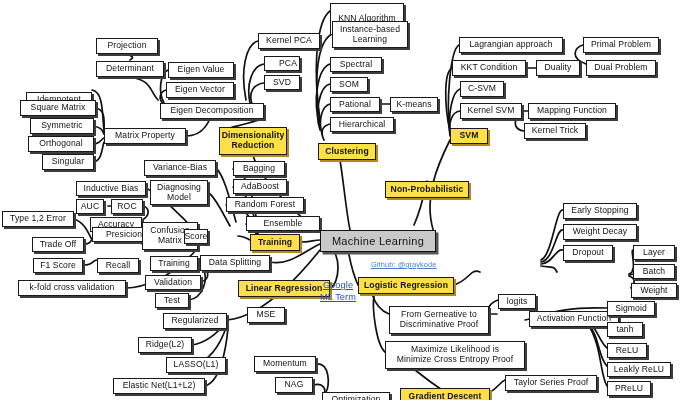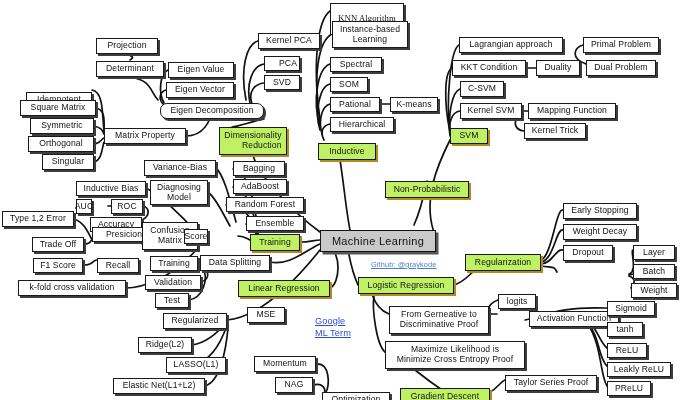--- a/index.html
+++ b/index.html
@@ -36,48 +36,47 @@
     text-align: center;
     display: flex;
     align-items: center;
     justify-content: center;
     padding: 1px 4px;
     box-shadow: 2px 2px 0 #3d3d3d;
     white-space: pre-line;
     z-index: 3;
   }
   .node.yellow {
-    background: #bef264;
+    background: #fde047;
     border-color: #1a1a1a;
     box-shadow: 2px 2px 0 #b08a20;
-    font-weight: normal;
-    text-align: right;
+    font-weight: bold;
   }
   .node.root {
     background: #c9c9c9;
     border-color: #141414;
     box-shadow: 2.5px 2.5px 0 #555;
     font-size: 11px;
     font-weight: normal;
     letter-spacing: 0.3px;
   }
   .node.two-line {
     line-height: 1.12;
   }
   .link {
     position: absolute;
     color: #2a4bdb;
     font-size: 9.2px;
     line-height: 1.25;
+    text-align: center;
     text-decoration: underline;
     background: transparent;
     z-index: 4;
     white-space: pre-line;
     letter-spacing: 0.1px;
-    margin-top: 36px;
   }
   .credit {
     position: absolute;
     color: #4a7fd0;
     font-size: 7.4px;
     letter-spacing: 0.1px;
     text-decoration: underline;
     z-index: 4;
     white-space: nowrap;
   }
@@ -173,66 +172,66 @@
 <div class="node white" style="left: 96px; top: 38px; width: 62px; height: 16px;">Projection</div>
     <div class="node white" style="left: 96px; top: 61px; width: 68px; height: 16px;">Determinant</div>
     <div class="node white" style="left: 26px; top: 92px; width: 66px; height: 16px;">Idempotent</div>
     <div class="node white" style="left: 20px; top: 100px; width: 76px; height: 16px;">Square Matrix</div>
     <div class="node white" style="left: 30px; top: 118px; width: 64px; height: 16px;">Symmetric</div>
     <div class="node white" style="left: 28px; top: 136px; width: 66px; height: 16px;">Orthogonal</div>
     <div class="node white" style="left: 42px; top: 154px; width: 52px; height: 16px;">Singular</div>
     <div class="node white" style="left: 104px; top: 128px; width: 82px; height: 16px;">Matrix Property</div>
     <div class="node white" style="left: 168px; top: 62px; width: 66px; height: 16px;">Eigen Value</div>
     <div class="node white" style="left: 166px; top: 82px; width: 68px; height: 16px;">Eigen Vector</div>
-    <div class="node white" style="left: 160px; top: 103px; width: 104px; height: 16px; border-radius: 7px;">Eigen Decomposition</div>
+    <div class="node white" style="left: 160px; top: 103px; width: 104px; height: 16px;">Eigen Decomposition</div>
     <div class="node white" style="left: 258px; top: 33px; width: 62px; height: 16px;">Kernel PCA</div>
     <div class="node white" style="left: 264px; top: 56px; width: 36px; height: 15px; padding-left: 16px;">PCA</div>
     <div class="node white" style="left: 264px; top: 75px; width: 36px; height: 15px;">SVD</div>
     <div class="node yellow two-line" style="left: 219px; top: 127px; width: 68px; height: 28px;">Dimensionality
 Reduction</div>
-    <div class="node white" style="left: 330px; top: 3px; width: 74px; height: 32px; font-family: Liberation Serif, serif;">KNN Algorithm</div>
+    <div class="node white" style="left: 330px; top: 3px; width: 74px; height: 32px;">KNN Algorithm</div>
     <div class="node white two-line" style="left: 332px; top: 21px; width: 76px; height: 27px;">Instance-based
 Learning</div>
     <div class="node white" style="left: 330px; top: 57px; width: 52px; height: 15px;">Spectral</div>
     <div class="node white" style="left: 330px; top: 77px; width: 38px; height: 15px;">SOM</div>
     <div class="node white" style="left: 330px; top: 97px; width: 50px; height: 15px;">Pational</div>
     <div class="node white" style="left: 390px; top: 97px; width: 48px; height: 15px;">K-means</div>
     <div class="node white" style="left: 330px; top: 117px; width: 64px; height: 15px;">Hierarchical</div>
-    <div class="node yellow" style="left: 318px; top: 143px; width: 58px; height: 17px;">Inductive</div>
+    <div class="node yellow" style="left: 318px; top: 143px; width: 58px; height: 17px;">Clustering</div>
     <div class="node white" style="left: 459px; top: 37px; width: 104px; height: 16px;">Lagrangian approach</div>
     <div class="node white" style="left: 452px; top: 60px; width: 74px; height: 16px;">KKT Condition</div>
     <div class="node white" style="left: 536px; top: 60px; width: 44px; height: 16px;">Duality</div>
     <div class="node white" style="left: 583px; top: 37px; width: 76px; height: 16px;">Primal Problem</div>
     <div class="node white" style="left: 586px; top: 60px; width: 70px; height: 16px;">Dual Problem</div>
     <div class="node white" style="left: 460px; top: 81px; width: 44px; height: 16px;">C-SVM</div>
     <div class="node white" style="left: 460px; top: 103px; width: 62px; height: 16px;">Kernel SVM</div>
     <div class="node white" style="left: 528px; top: 103px; width: 88px; height: 16px;">Mapping Function</div>
     <div class="node white" style="left: 524px; top: 123px; width: 62px; height: 16px;">Kernel Trick</div>
     <div class="node yellow" style="left: 450px; top: 128px; width: 38px; height: 16px;">SVM</div>
     <div class="node yellow" style="left: 385px; top: 181px; width: 84px; height: 17px;">Non-Probabilistic</div>
     <div class="node white" style="left: 144px; top: 160px; width: 72px; height: 16px;">Variance-Bias</div>
     <div class="node white two-line" style="left: 150px; top: 180px; width: 58px; height: 25px;">Diagnosing
 Model</div>
     <div class="node white" style="left: 76px; top: 181px; width: 70px; height: 15px;">Inductive Bias</div>
-    <div class="node white" style="left: 76px; top: 199px; width: 16px; height: 15px;">AUC</div>
+    <div class="node white" style="left: 76px; top: 199px; width: 28px; height: 15px;">AUC</div>
     <div class="node white" style="left: 111px; top: 199px; width: 32px; height: 15px;">ROC</div>
     <div class="node white" style="left: 2px; top: 211px; width: 72px; height: 16px;">Type 1,2 Error</div>
     <div class="node white" style="left: 90px; top: 217px; width: 52px; height: 15px;">Accuracy</div>
     <div class="node white" style="left: 32px; top: 237px; width: 52px; height: 15px;">Trade Off</div>
     <div class="node white" style="left: 92px; top: 227px; width: 64px; height: 15px;">Presicion</div>
     <div class="node white" style="left: 33px; top: 258px; width: 50px; height: 15px;">F1 Score</div>
     <div class="node white" style="left: 97px; top: 258px; width: 42px; height: 15px;">Recall</div>
     <div class="node white" style="left: 18px; top: 280px; width: 108px; height: 16px;">k-fold cross validation</div>
     <div class="node white two-line" style="left: 142px; top: 222px; width: 56px; height: 28px;">Confusion
 Matrix</div>
     <div class="node white" style="left: 184px; top: 229px; width: 24px; height: 15px;">Score</div>
     <div class="node white" style="left: 233px; top: 161px; width: 52px; height: 15px;">Bagging</div>
     <div class="node white" style="left: 233px; top: 179px; width: 54px; height: 15px;">AdaBoost</div>
     <div class="node white" style="left: 226px; top: 197px; width: 78px; height: 15px;">Random Forest</div>
-    <div class="node white" style="left: 246px; top: 216px; width: 58px; height: 15px;">Ensemble</div>
+    <div class="node white" style="left: 246px; top: 216px; width: 74px; height: 15px;">Ensemble</div>
     <div class="node yellow" style="left: 250px; top: 234px; width: 50px; height: 17px;">Training</div>
     <div class="node white" style="left: 150px; top: 256px; width: 48px; height: 15px;">Training</div>
     <div class="node white" style="left: 145px; top: 275px; width: 56px; height: 15px;">Validation</div>
     <div class="node white" style="left: 155px; top: 293px; width: 34px; height: 15px;">Test</div>
     <div class="node white" style="left: 200px; top: 255px; width: 70px; height: 16px;">Data Splitting</div>
     <div class="node white" style="left: 163px; top: 313px; width: 64px; height: 16px;">Regularized</div>
     <div class="node yellow" style="left: 238px; top: 280px; width: 92px; height: 17px;">Linear Regression</div>
     <div class="node white" style="left: 247px; top: 307px; width: 38px; height: 16px;">MSE</div>
     <div class="node white" style="left: 138px; top: 337px; width: 54px; height: 16px;">Ridge(L2)</div>
     <div class="node white" style="left: 134px; top: 357px; width: 60px; height: 16px; margin-left: 32px;">LASSO(L1)</div>
@@ -248,21 +247,20 @@
     <div class="node white two-line" style="left: 385px; top: 341px; width: 140px; height: 28px;">Maximize Likelihood is
 Minimize Cross Entropy Proof</div>
     <div class="node yellow" style="left: 400px; top: 388px; width: 90px; height: 17px;">Gradient Descent</div>
     <div class="node white" style="left: 505px; top: 375px; width: 92px; height: 16px;">Taylor Series Proof</div>
     <div class="node white" style="left: 563px; top: 203px; width: 74px; height: 16px;">Early Stopping</div>
     <div class="node white" style="left: 563px; top: 224px; width: 74px; height: 16px;">Weight Decay</div>
     <div class="node white" style="left: 563px; top: 245px; width: 50px; height: 16px;">Dropout</div>
     <div class="node white" style="left: 633px; top: 245px; width: 42px; height: 15px;">Layer</div>
     <div class="node white" style="left: 633px; top: 264px; width: 42px; height: 15px;">Batch</div>
     <div class="node white" style="left: 631px; top: 283px; width: 46px; height: 15px;">Weight</div>
-    <div class="node yellow" style="left: 465px; top: 254px; width: 76px; height: 17px;">Regularization</div>
     <div class="node white" style="left: 607px; top: 301px; width: 48px; height: 15px;">Sigmoid</div>
     <div class="node white" style="left: 607px; top: 322px; width: 36px; height: 15px;">tanh</div>
     <div class="node white" style="left: 607px; top: 343px; width: 40px; height: 15px;">ReLU</div>
     <div class="node white" style="left: 607px; top: 362px; width: 64px; height: 15px;">Leakly ReLU</div>
     <div class="node white" style="left: 607px; top: 381px; width: 44px; height: 15px;">PReLU</div>
     <div class="node root" style="left: 320px; top: 230px; width: 116px; height: 22px;">Machine Learning</div>
     <div class="credit" style="left: 371px; top: 260px;">Github: @graykode</div>
     <div class="link" style="left: 315px; top: 280px; width: 46px;">Google
 ML Term</div>
   </div>

